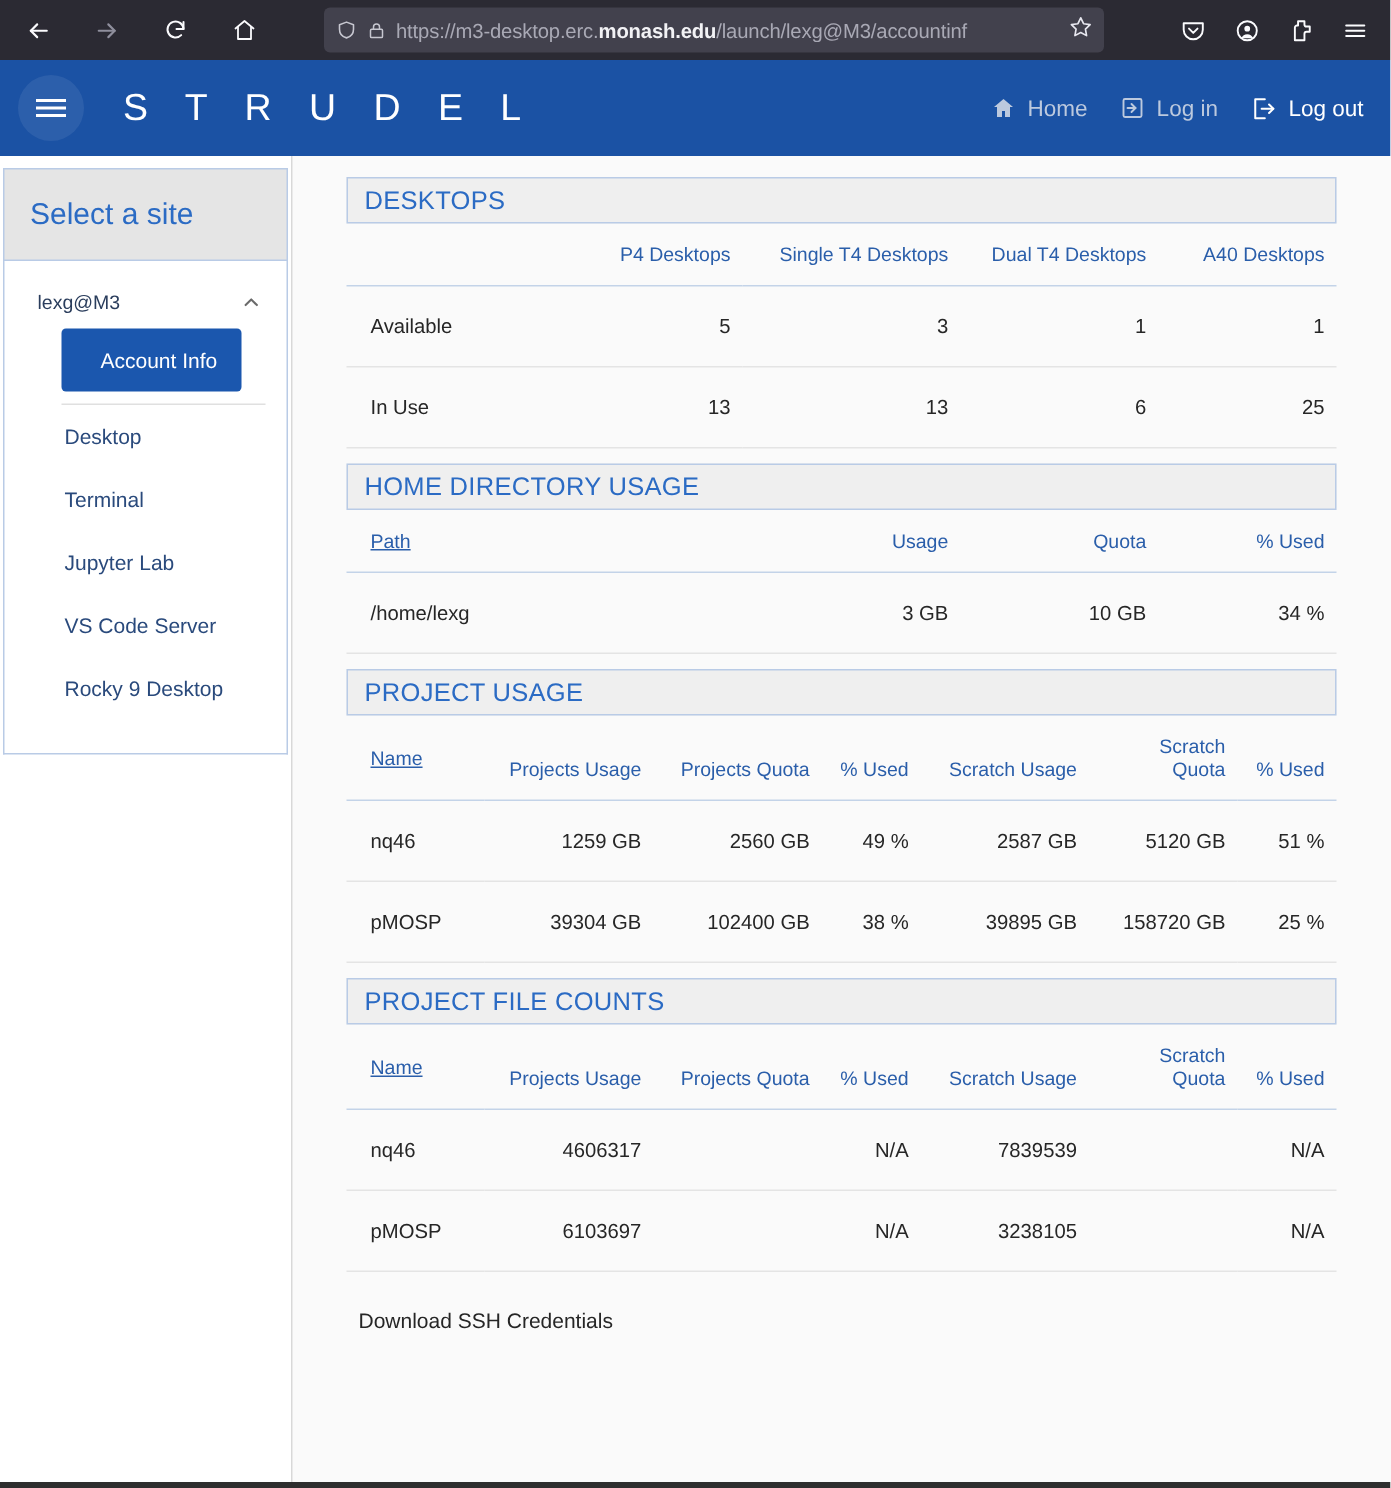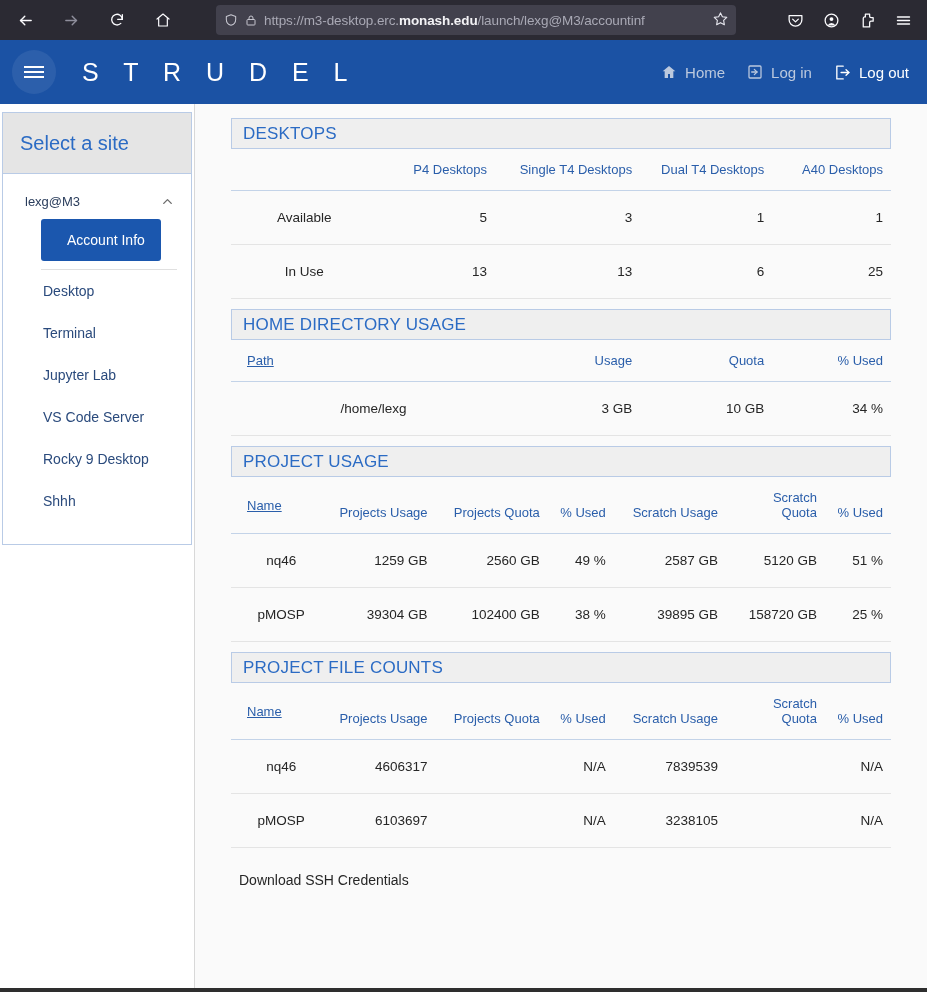--- a/index.html
+++ b/index.html
@@ -214,21 +214,21 @@
     text-decoration: underline;
   }
   table.data td {
     color: #262626;
     font-size: 13.5px;
     text-align: right;
     padding: 19px 8px;
     border-bottom: 1px solid #e4e4e4;
   }
   table.data td.first {
-    text-align: center;
+    text-align: left;
     padding-left: 16px;
   }
   table.data tr:last-child td { border-bottom: 1px solid #e4e4e4; }
 
   .wrapcell { white-space: normal; }
 
   .ssh-link {
     margin-top: 24px;
     color: #262626;
     font-size: 14px;
@@ -382,21 +382,20 @@
       </div>
 
       <div class="nav-items">
         <div class="nav-item selected">Account Info</div>
         <div class="nav-sep"></div>
         <div class="nav-item">Desktop</div>
         <div class="nav-item">Terminal</div>
         <div class="nav-item">Jupyter Lab</div>
         <div class="nav-item">VS Code Server</div>
         <div class="nav-item">Rocky 9 Desktop</div>
-        <div class="nav-item">Shhh</div>
       </div>
     </div>
   </div>
 
   <div class="main-col">
 
     <div class="section-head">
       <span class="section-head-title">DESKTOPS</span>
     </div>
     <table class="data">

